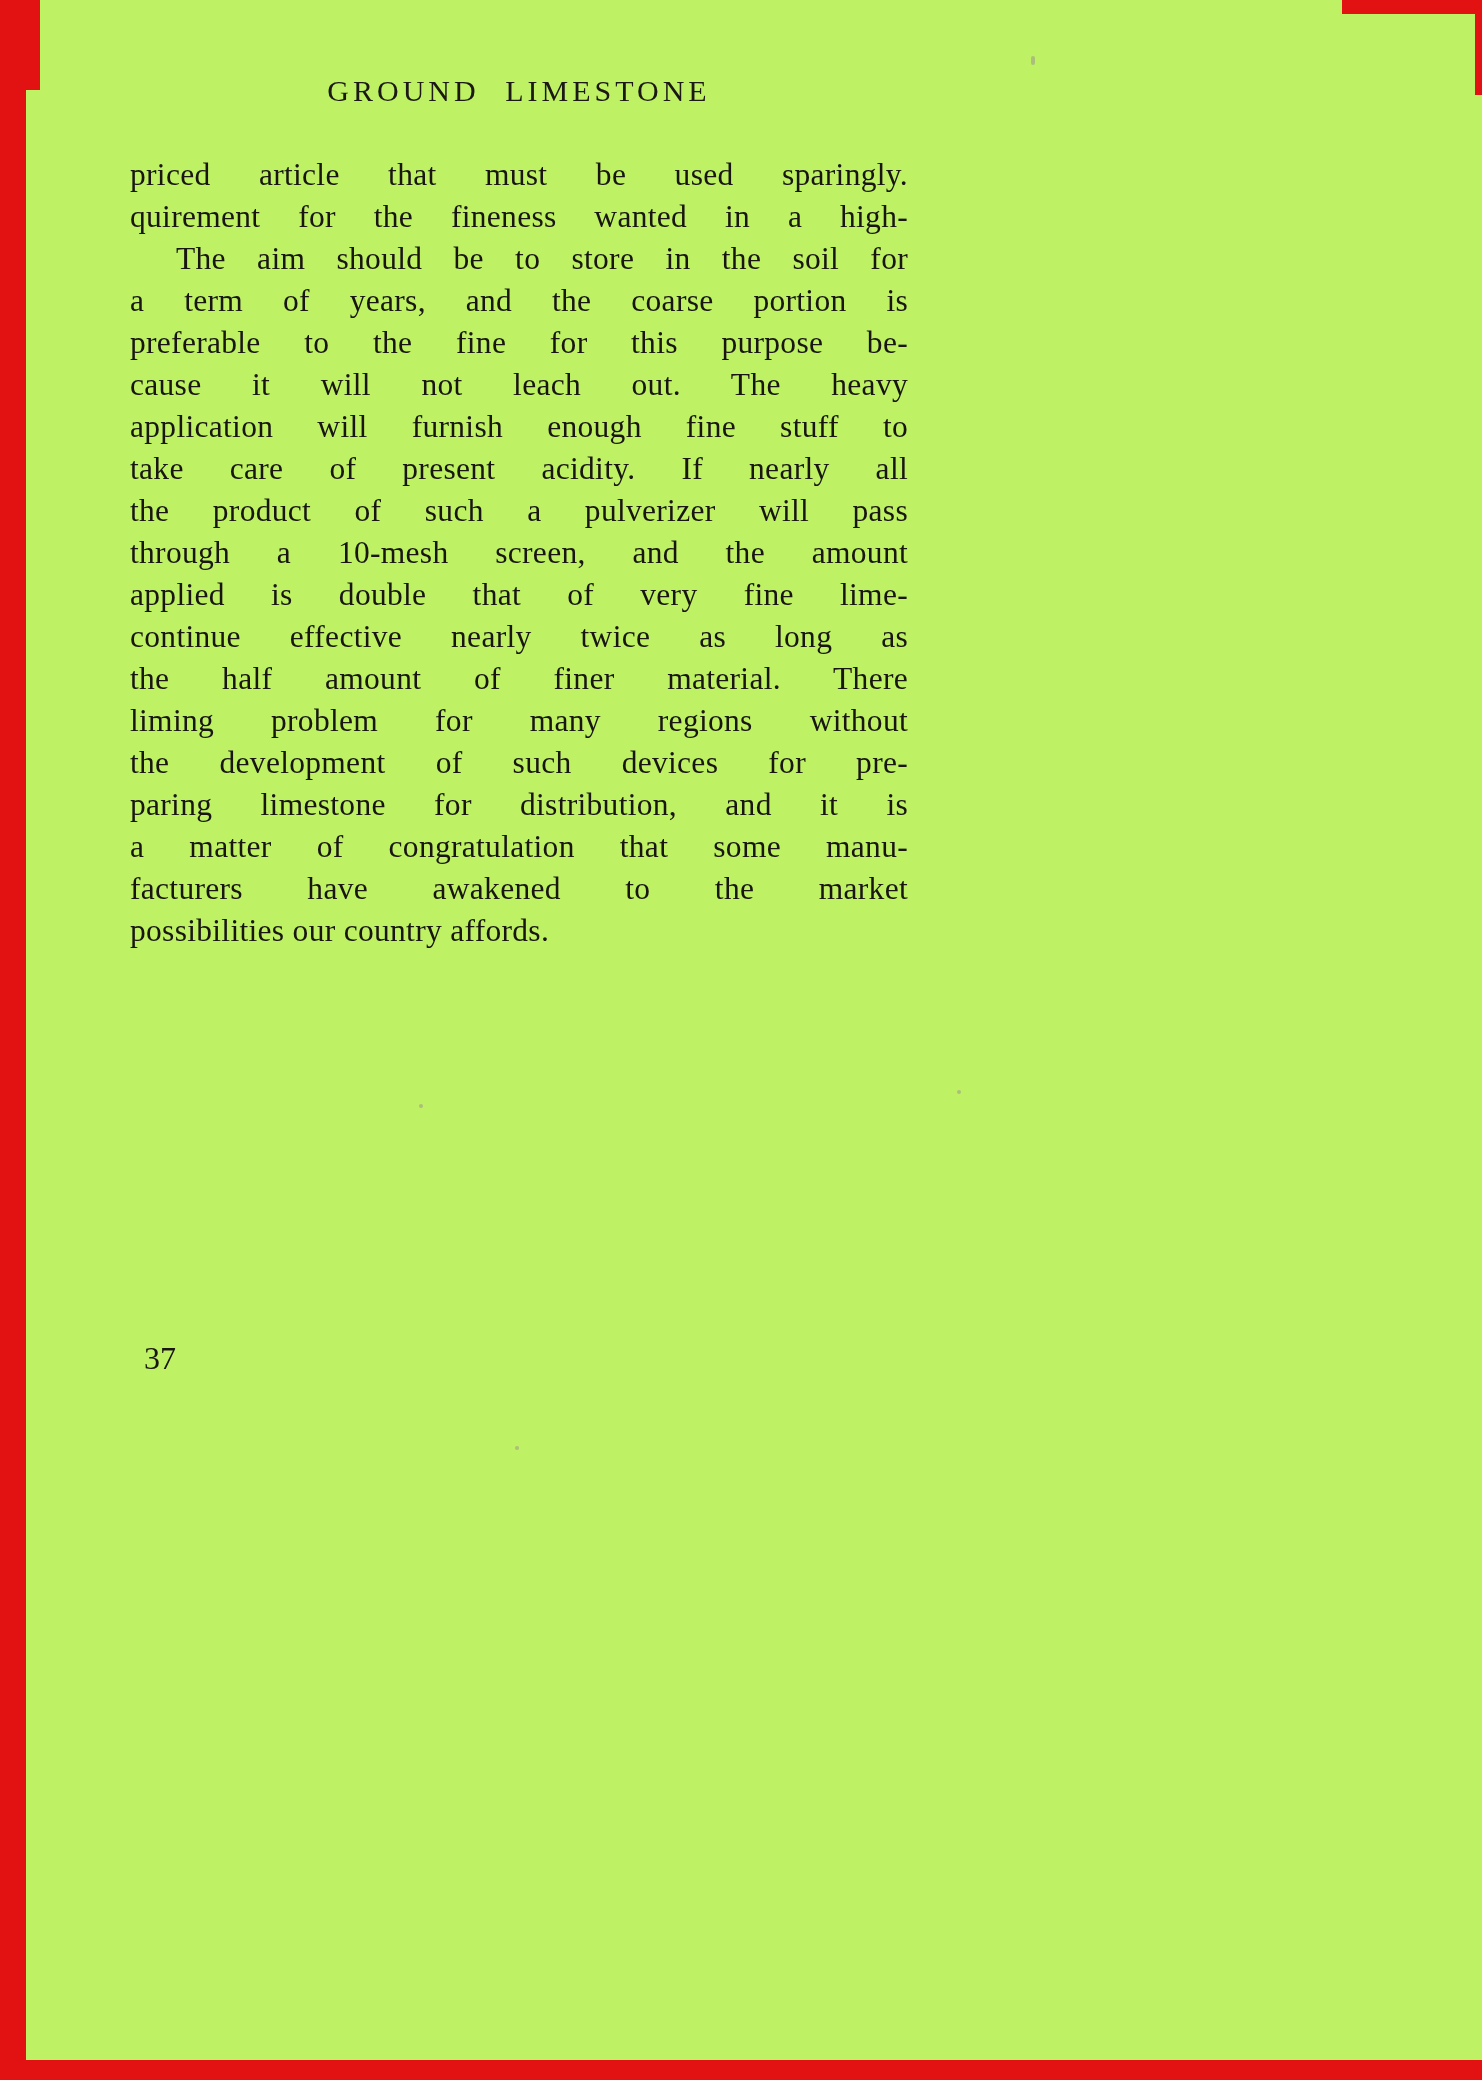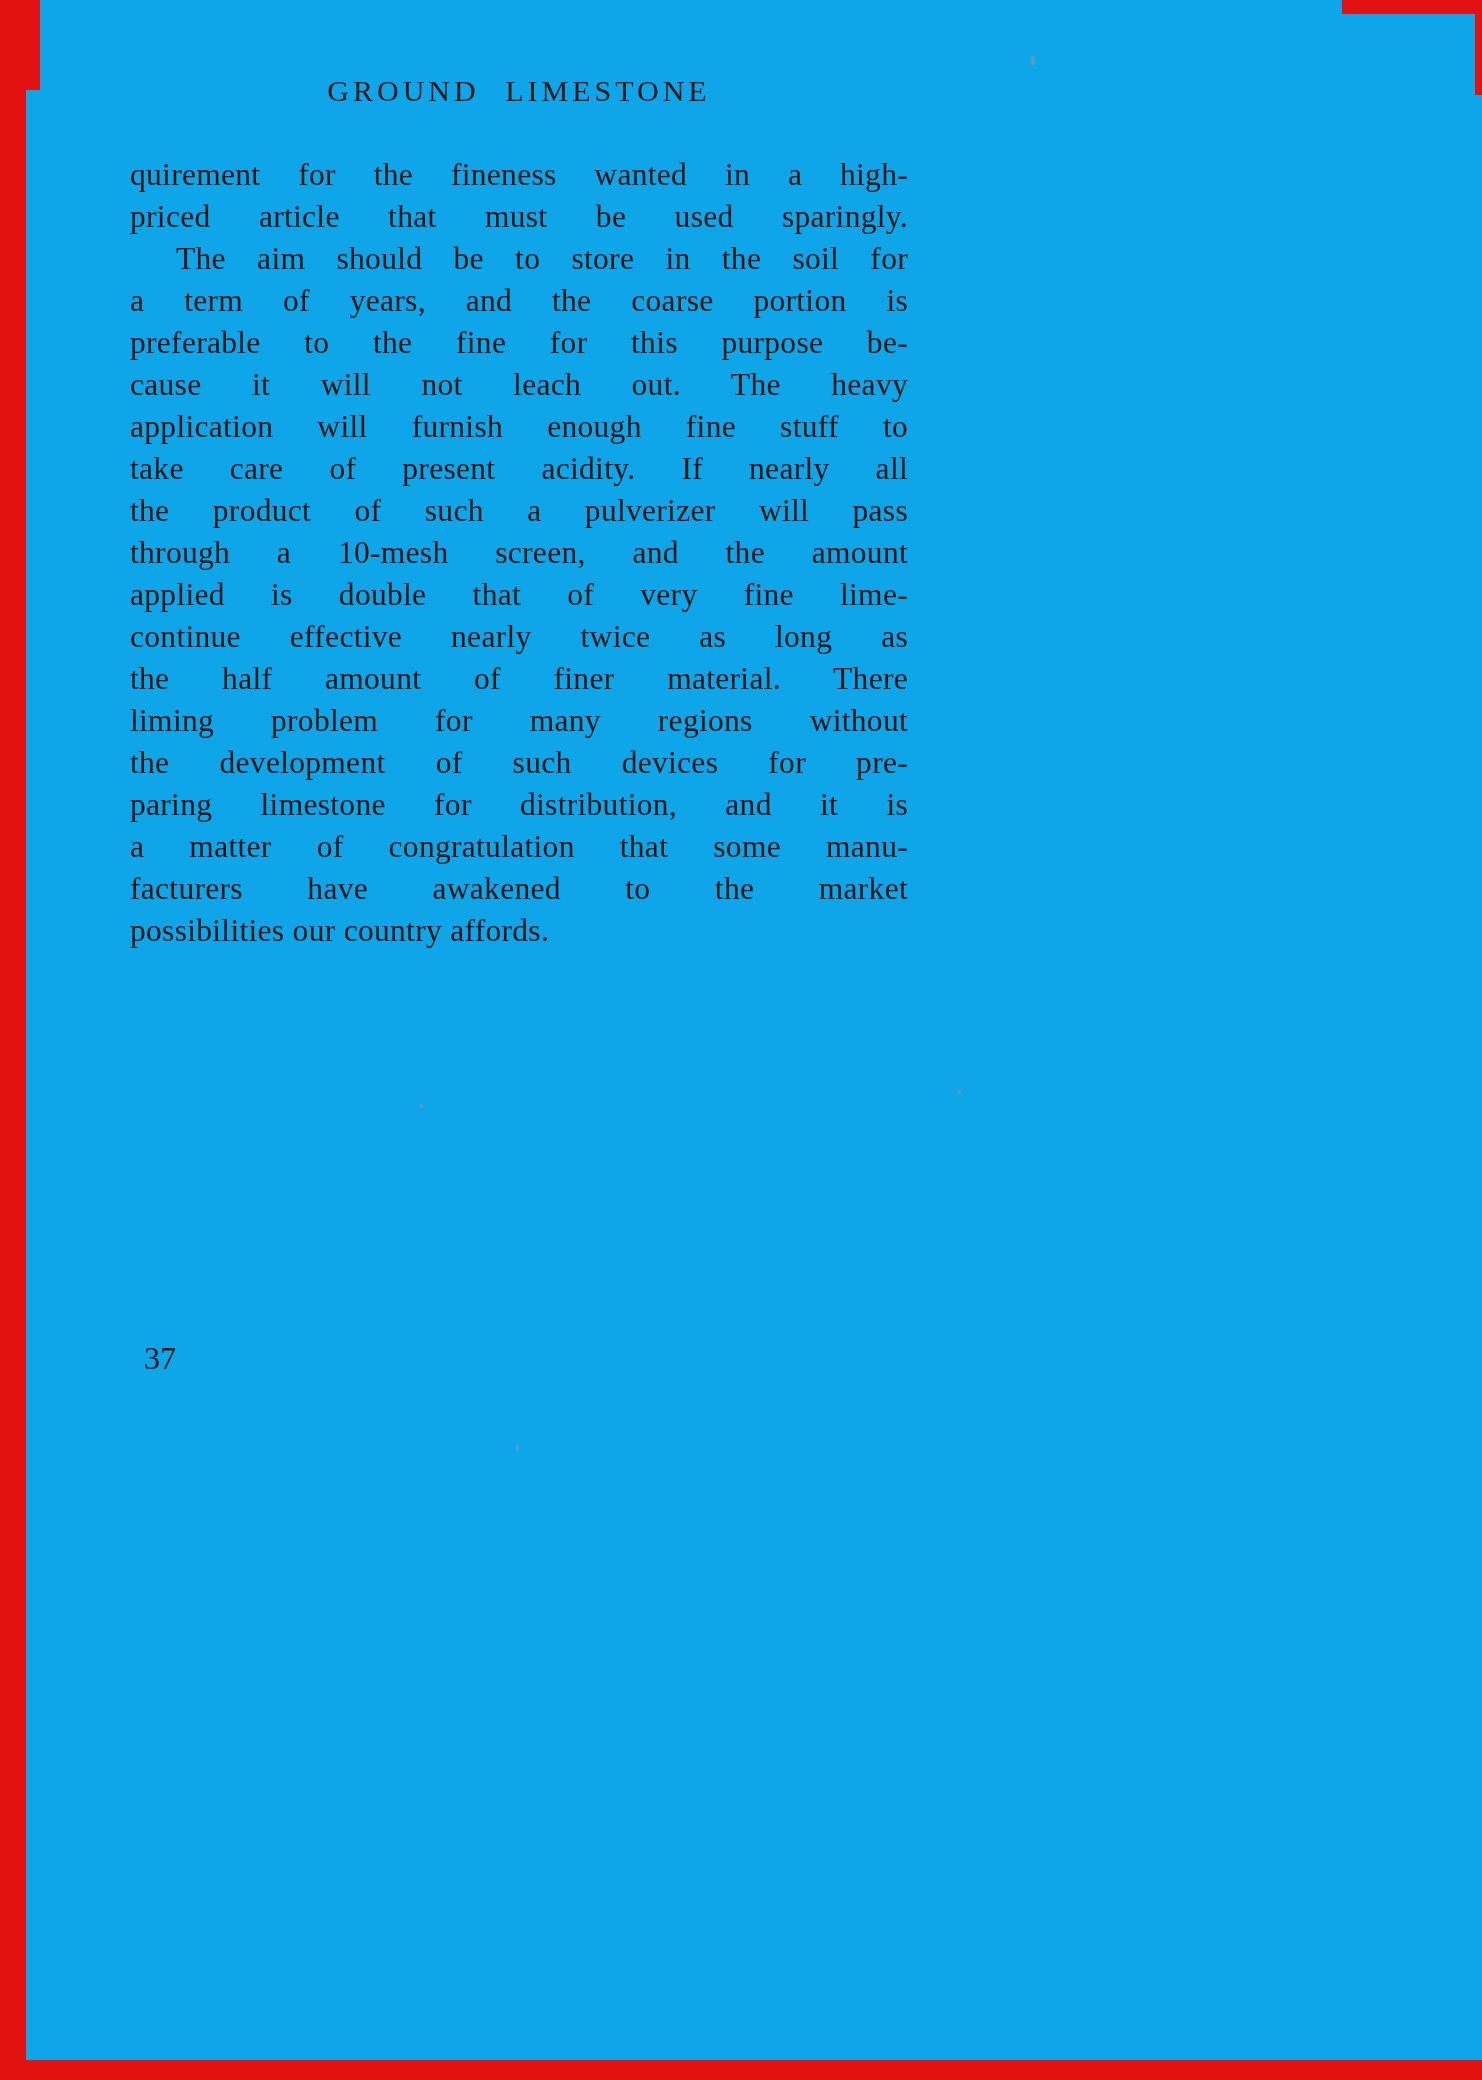--- a/index.html
+++ b/index.html
@@ -54,38 +54,38 @@
   .speck{
     position:absolute;
     background:#9a948c;
     border-radius:50%;
     opacity:.55;
   }
 </style>
 </head>
 <body>
 
-<div class="page" style="background: #0ea5e9; color: rgb(24, 21, 18);">
+<div class="page" style="background: #bef264; color: rgb(24, 21, 18);">
 
   <div class="edge edge-left" style="background: rgb(227, 18, 18);"></div>
   <div class="edge edge-topleft" style="background: rgb(227, 18, 18);"></div>
   <div class="edge edge-topright" style="background: rgb(227, 18, 18);"></div>
   <div class="edge edge-right-sliver" style="background: rgb(227, 18, 18);"></div>
   <div class="edge edge-bottom" style="background: rgb(227, 18, 18);"></div>
 
   <div class="speck" style="left:1031px;top:56px;width:4px;height:9px;border-radius:2px;"></div>
   <div class="speck" style="left:957px;top:1090px;width:4px;height:4px;"></div>
   <div class="speck" style="left:419px;top:1104px;width:4px;height:4px;"></div>
   <div class="speck" style="left:515px;top:1446px;width:4px;height:4px;"></div>
 
   <div class="text-block">
     <div class="header">GROUND LIMESTONE</div>
     <div class="page-body">
+        <div class="line">priced article that must be used sparingly.</div>
         <div class="line">quirement for the fineness wanted in a high-</div>
-        <div class="line">priced article that must be used sparingly.</div>
         <div class="line indent">The aim should be to store in the soil for</div>
         <div class="line">a term of years, and the coarse portion is</div>
         <div class="line">preferable to the fine for this purpose be-</div>
         <div class="line">cause it will not leach out.  The heavy</div>
         <div class="line">application will furnish enough fine stuff to</div>
         <div class="line">take care of present acidity.  If nearly all</div>
         <div class="line">the product of such a pulverizer will pass</div>
         <div class="line">through a 10-mesh screen, and the amount</div>
         <div class="line">applied is double that of very fine lime-</div>
         <div class="line">continue effective nearly twice as long as</div>

